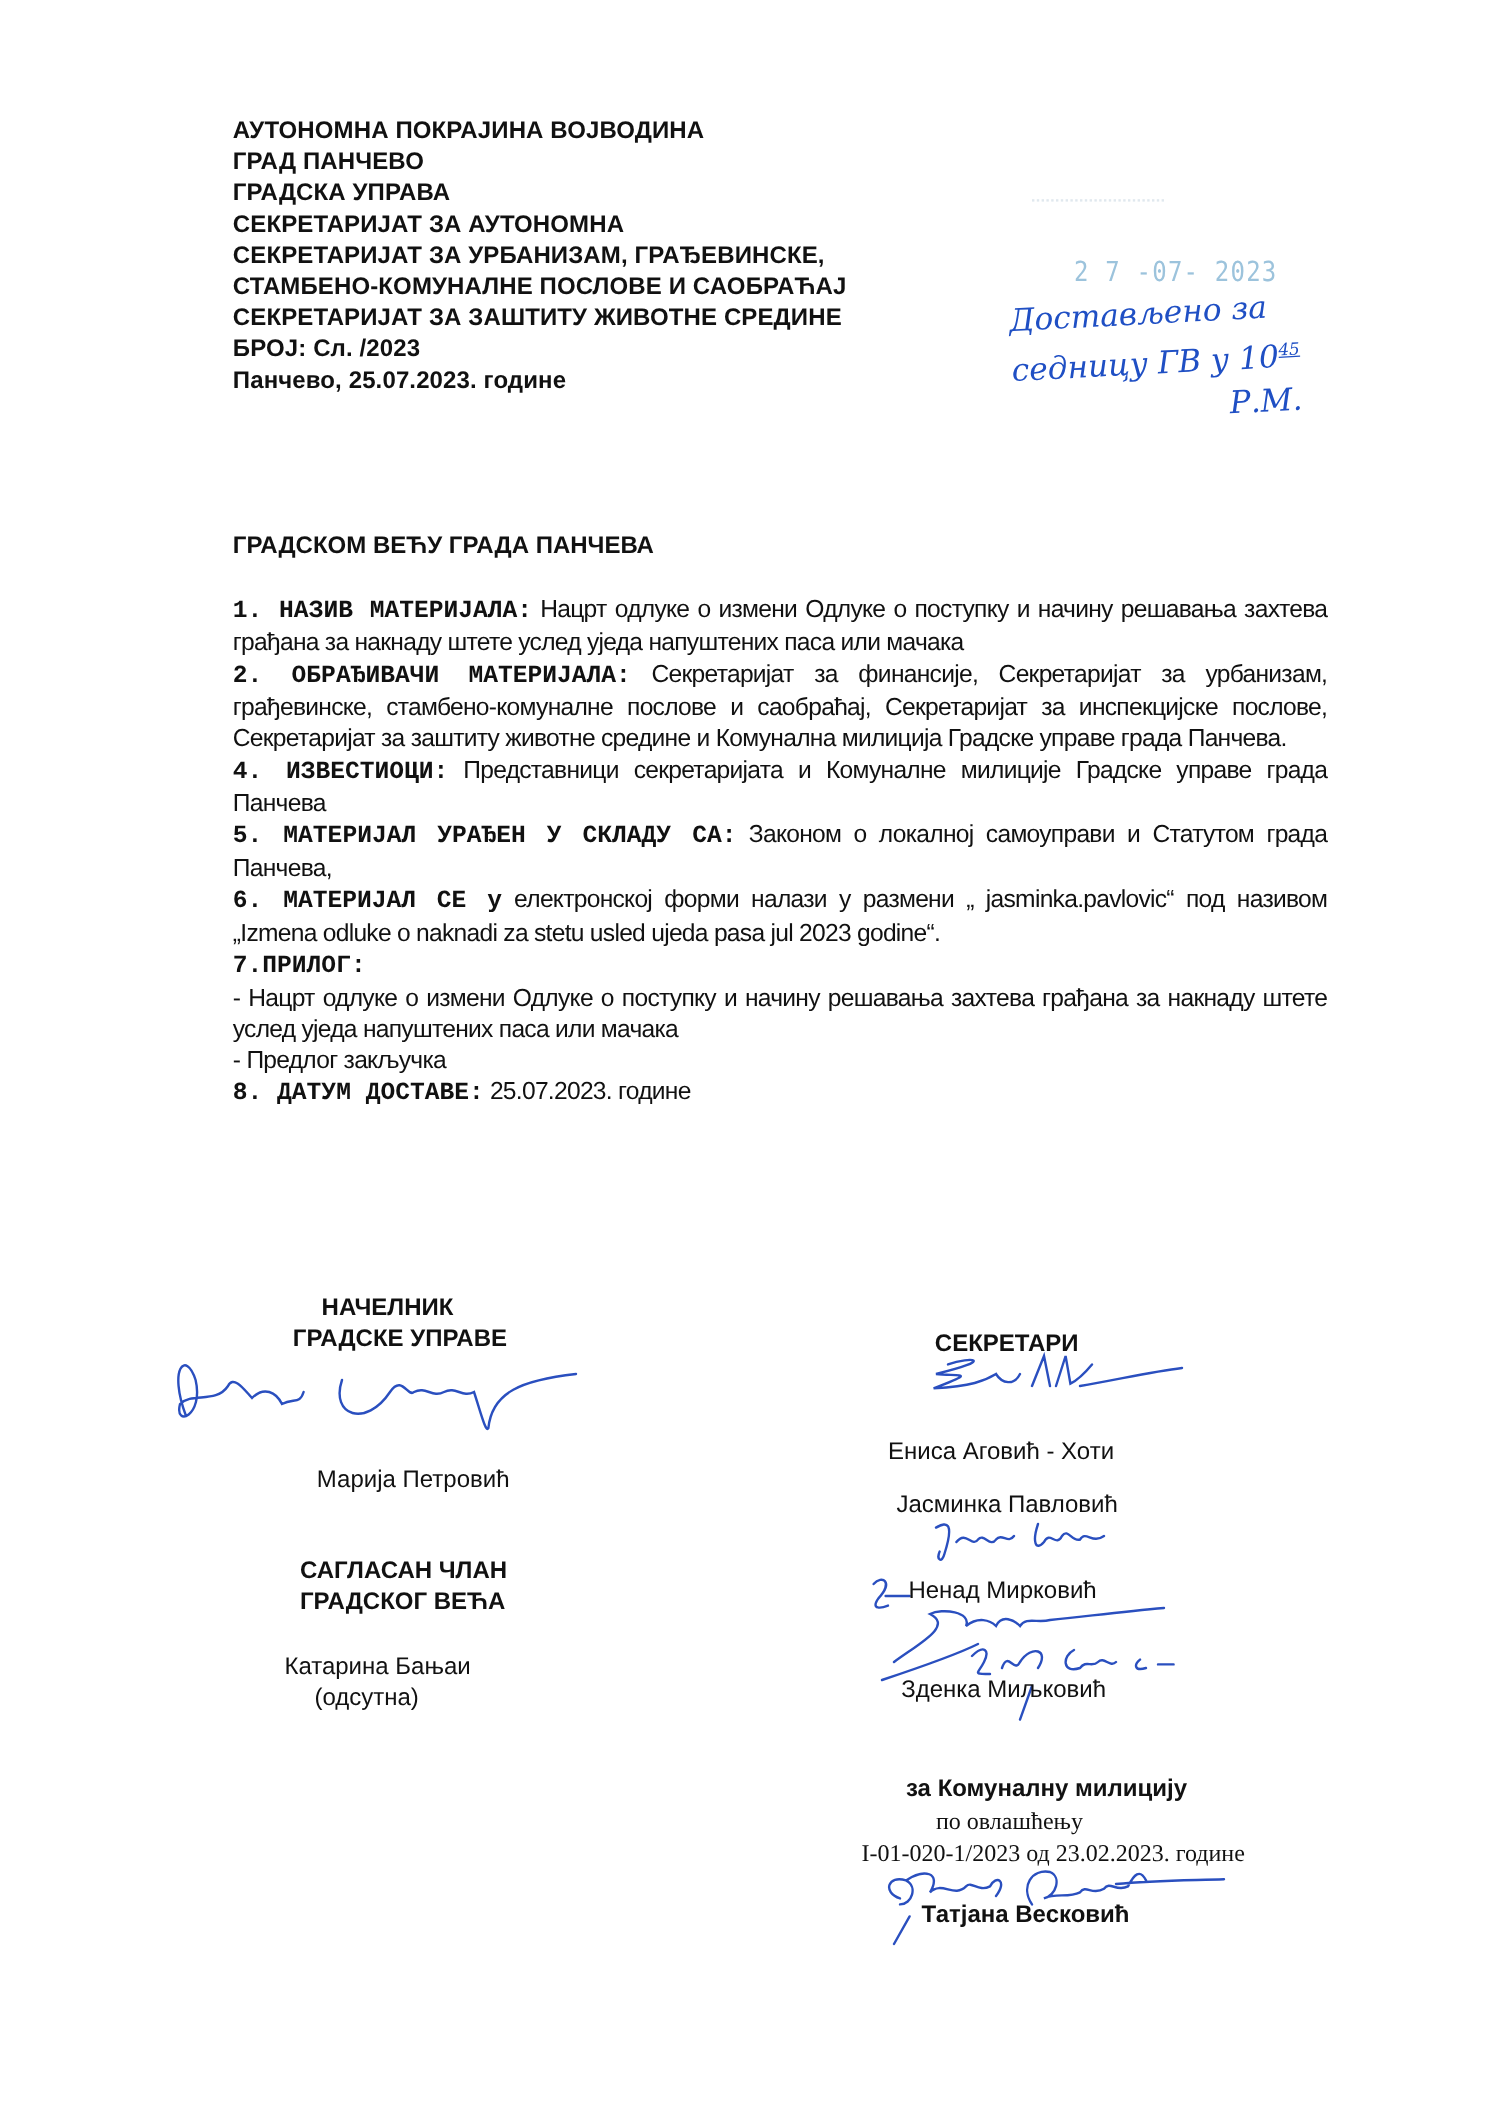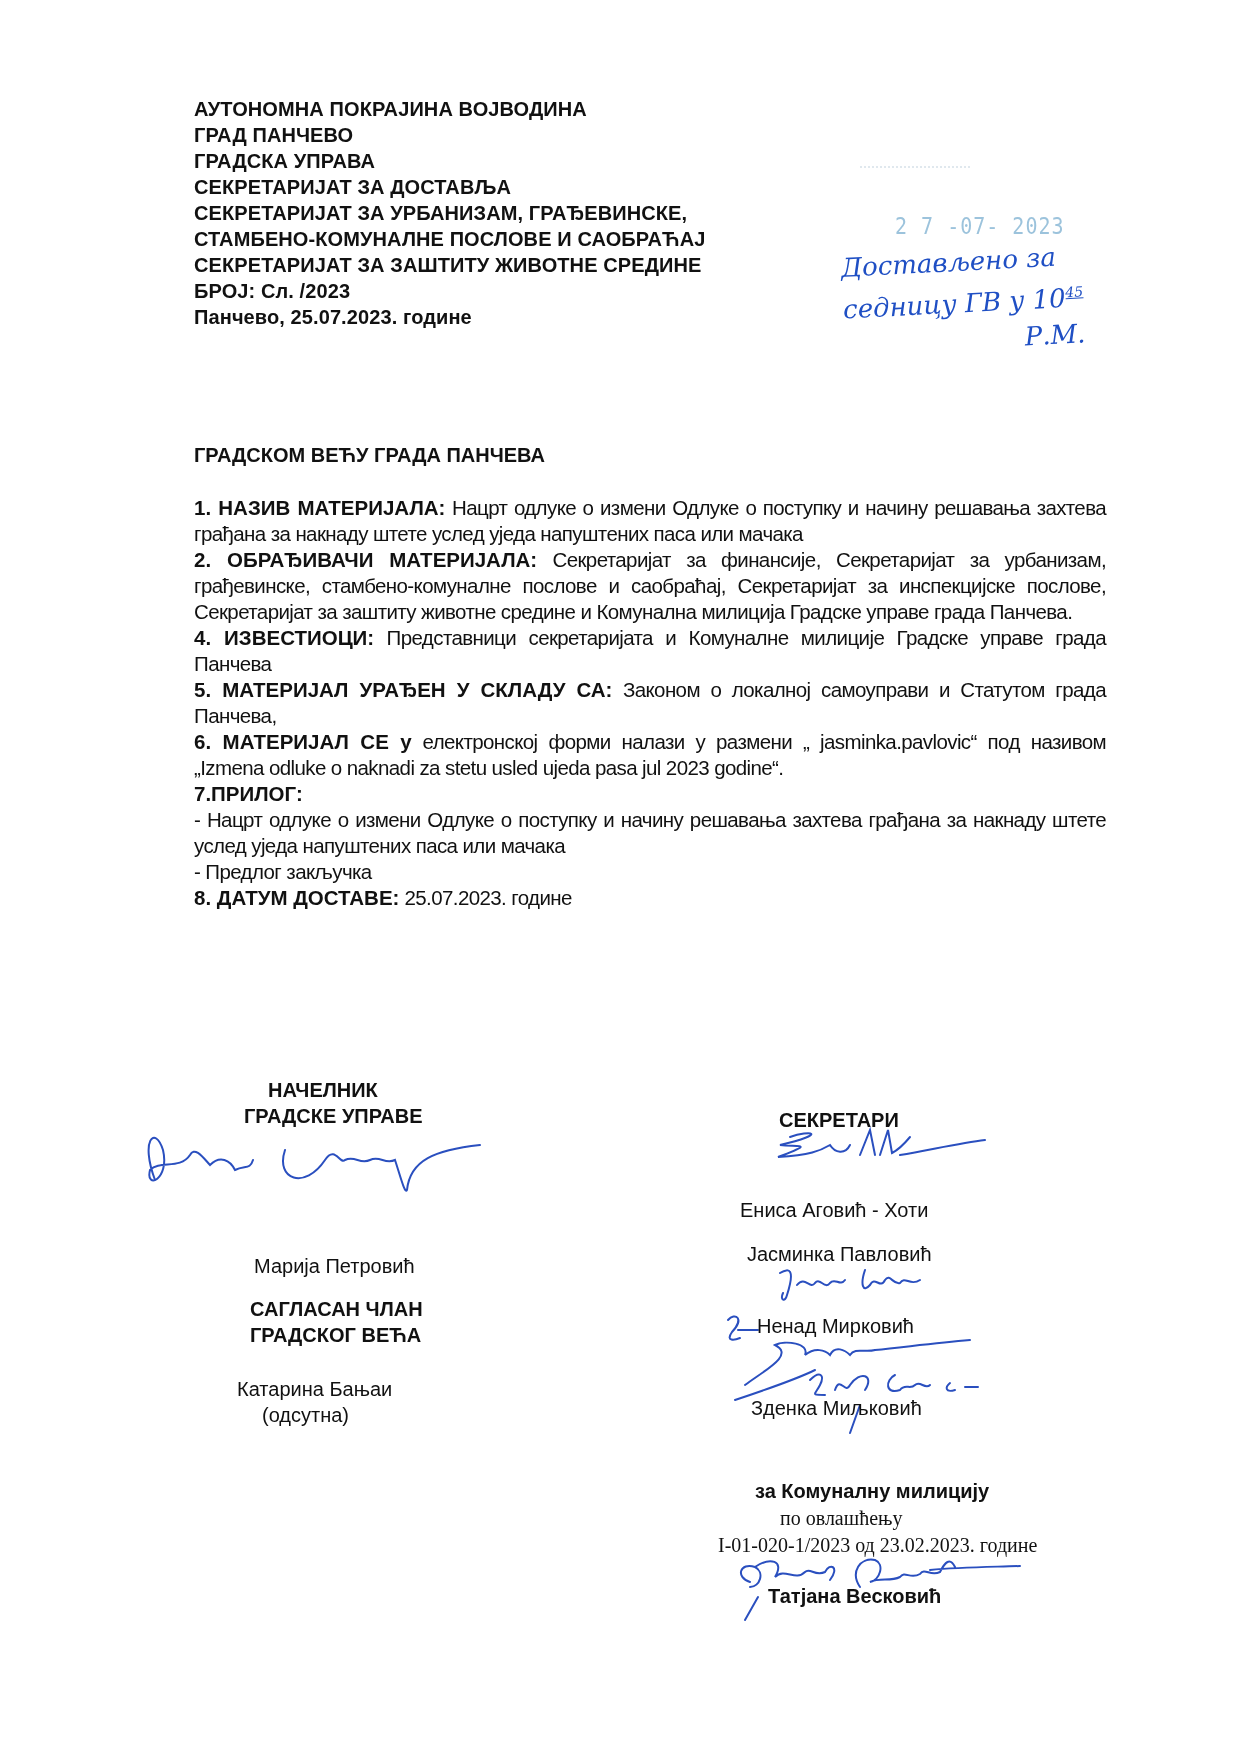--- a/index.html
+++ b/index.html
@@ -15,38 +15,38 @@
   .stamp-faint { position: absolute; left: 860px; top: 166px; width: 110px; height: 14px; border-top: 2px dotted #e0e8ee; }
   .handnote { position: absolute; left: 840px; top: 250px; color: #1f4fc4; font-family: "DejaVu Serif", serif; font-style: italic; font-size: 26px; line-height: 36px; transform: rotate(-3deg); transform-origin: left top; }
   .handnote .l2 { margin-left: 0px; }
   .handnote .l3 { margin-left: 180px; }
   .handnote sup { font-size: 14px; text-decoration: underline; }
 
   .addressee { position: absolute; left: 194px; top: 444px; font-weight: bold; font-size: 20px; }
 
   .body { position: absolute; left: 194px; top: 495px; width: 912px; font-size: 20.5px; line-height: 26px; }
   .body p { margin: 0; text-align: justify; }
-  .body .b { font-weight: bold; }
+  .body .b { font-weight: bold; font-family: Liberation Mono, monospace; }
   .body .narrow { font-family: "Liberation Sans Narrow", "Liberation Sans", sans-serif; letter-spacing: -0.6px; }
 
   .sig-block { position: absolute; font-size: 20px; line-height: 26px; }
   .sig-title { font-weight: bold; }
   .sig-svg { position: absolute; overflow: visible; }
   .sig-svg path { fill: none; stroke: #2a4fbf; stroke-width: 2; stroke-linecap: round; }
 </style>
 </head>
 <body>
 
 <div class="page">
 
   <div class="header sans">
     <div>АУТОНОМНА ПОКРАЈИНА ВОЈВОДИНА</div>
     <div>ГРАД ПАНЧЕВО</div>
     <div>ГРАДСКА УПРАВА</div>
-    <div>СЕКРЕТАРИЈАТ ЗА ДОСТАВЉА</div>
+    <div>СЕКРЕТАРИЈАТ ЗА АУТОНОМНА</div>
     <div>СЕКРЕТАРИЈАТ ЗА УРБАНИЗАМ, ГРАЂЕВИНСКЕ,</div>
     <div>СТАМБЕНО-КОМУНАЛНЕ ПОСЛОВЕ И САОБРАЋАЈ</div>
     <div>СЕКРЕТАРИЈАТ ЗА ЗАШТИТУ ЖИВОТНЕ СРЕДИНЕ</div>
     <div>БРОЈ: Сл. /2023</div>
     <div>Панчево, 25.07.2023. године</div>
   </div>
 
   <div class="stamp-faint"></div>
   <div class="stamp">2 7 -07- 2023</div>
   <div class="handnote">
@@ -71,21 +71,21 @@
 
   <div class="sig-block sans" style="left:268px; top:1077px;">
     <div class="sig-title">НАЧЕЛНИК</div>
   </div>
   <div class="sig-block sans" style="left:244px; top:1103px;">
     <div class="sig-title">ГРАДСКЕ УПРАВЕ</div>
   </div>
   <svg class="sig-svg" style="left:135px; top:1120px;" width="360" height="80">
     <path d="M20 60 C5 20, 20 5, 28 30 C35 60, 10 70, 15 50 C25 40, 45 50, 55 35 C60 25, 70 40, 75 45 C85 35, 95 40, 100 50 C110 45, 115 50, 118 40 M150 30 C140 60, 170 70, 190 40 C200 25, 205 45, 210 40 C220 35, 225 45, 235 40 C245 35, 250 45, 260 40 C265 55, 270 75, 272 70 C275 40, 300 30, 345 25"></path>
   </svg>
-  <div class="sig-block sans" style="left:254px; top:1220px;margin-top:33px;">Марија Петровић</div>
+  <div class="sig-block sans" style="left:264px; top:1220px;">Марија Петровић</div>
 
   <div class="sig-block sans" style="left:250px; top:1296px;">
     <div class="sig-title">САГЛАСАН ЧЛАН</div>
     <div class="sig-title">ГРАДСКОГ ВЕЋА</div>
   </div>
   <div class="sig-block sans" style="left:237px; top:1376px;">Катарина Бањаи</div>
   <div class="sig-block sans" style="left:262px; top:1402px;">(одсутна)</div>
 
   <div class="sig-block sans" style="left:779px; top:1107px;text-align:center;">
     <div class="sig-title">СЕКРЕТАРИ</div>

